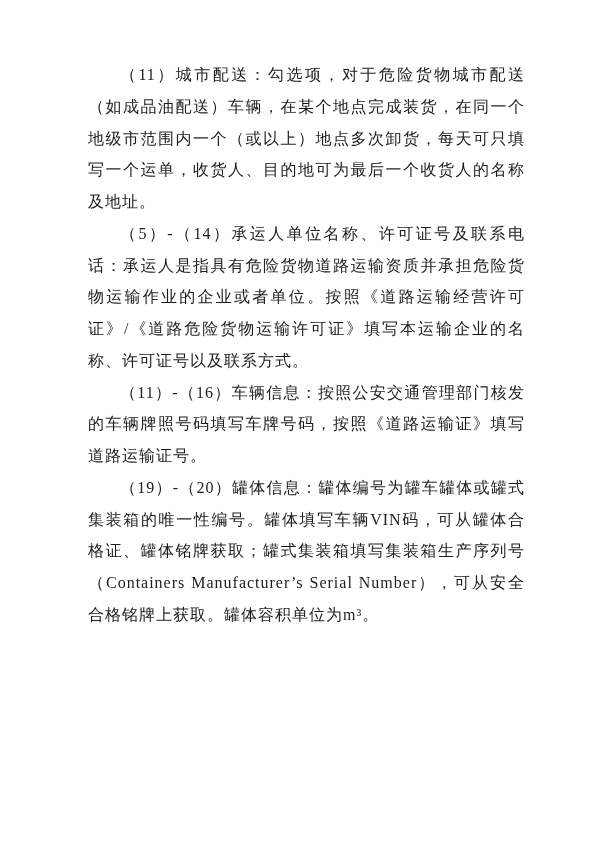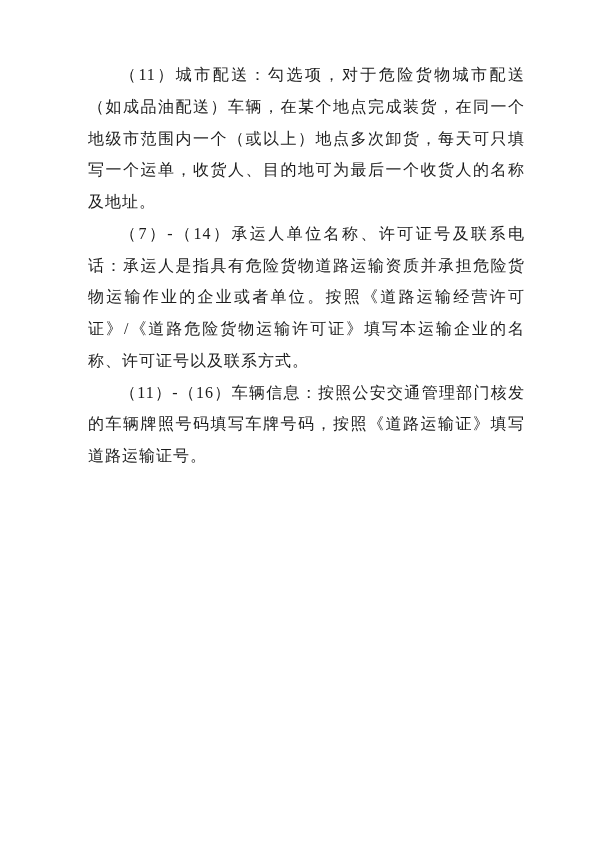--- a/index.html
+++ b/index.html
@@ -43,17 +43,18 @@
     line-height: 16px;
     color: #1c1c1c;
   }
 </style>
 </head>
 <body>
 
 <div class="page">
   <div class="content">
     <p class="para">（11）城市配送：勾选项，对于危险货物城市配送（如成品油配送）车辆，在某个地点完成装货，在同一个地级市范围内一个（或以上）地点多次卸货，每天可只填写一个运单，收货人、目的地可为最后一个收货人的名称及地址。</p>
-    <p class="para">（7）-（14）承运人单位名称、许可证号及联系电话：承运人是指具有危险货物道路运输资质并承担危险货物运输作业的企业或者单位。按照《道路运输经营许可证》/《道路危险货物运输许可证》填写本运输企业的名称、许可证号以及联系方式。</p>
+    <p class="para">（5）-（14）承运人单位名称、许可证号及联系电话：承运人是指具有危险货物道路运输资质并承担危险货物运输作业的企业或者单位。按照《道路运输经营许可证》/《道路危险货物运输许可证》填写本运输企业的名称、许可证号以及联系方式。</p>
     <p class="para">（11）-（16）车辆信息：按照公安交通管理部门核发的车辆牌照号码填写车牌号码，按照《道路运输证》填写道路运输证号。</p>
+    <p class="para">（19）-（20）罐体信息：罐体编号为罐车罐体或罐式集装箱的唯一性编号。罐体填写车辆VIN码，可从罐体合格证、罐体铭牌获取；罐式集装箱填写集装箱生产序列号（Containers Manufacturer’s Serial Number），可从安全合格铭牌上获取。罐体容积单位为m³。</p>
   </div>
   <div class="page-number">4</div>
 </div>
 
 </body></html>

